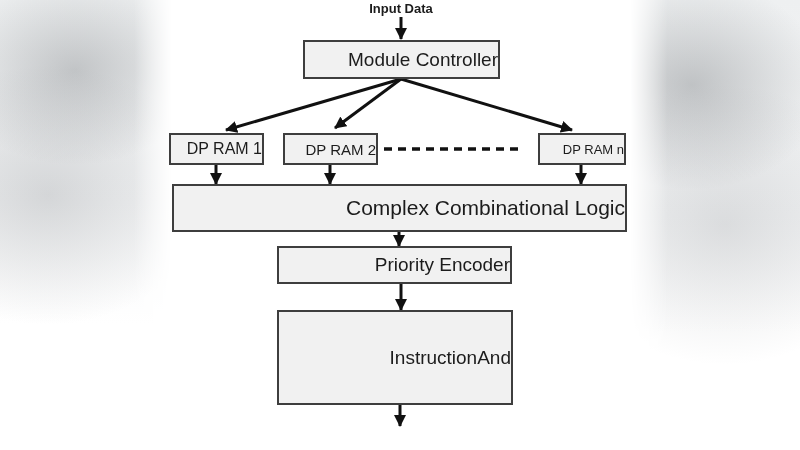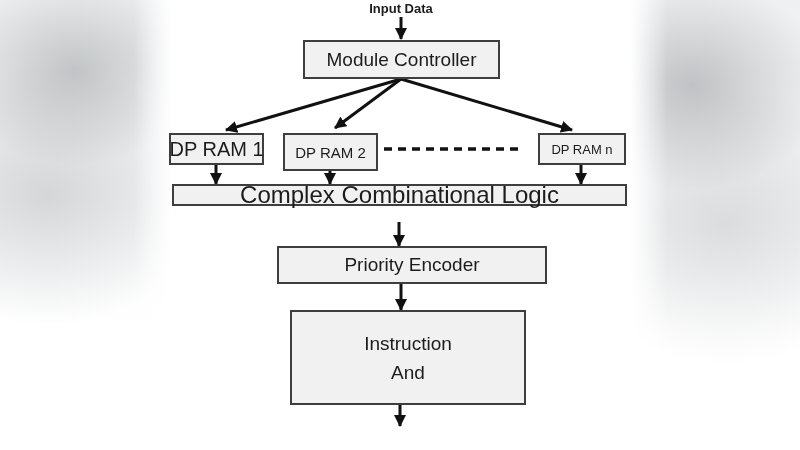--- a/index.html
+++ b/index.html
@@ -57,33 +57,33 @@
   .ah {
     fill: var(--arrow, #111111);
   }
   .node {
     position: absolute;
     box-sizing: border-box;
     background: var(--box-fill, #f1f1f1);
     border: 2px solid var(--box-border, #3e3e3e);
     display: flex;
     align-items: center;
-    justify-content: center;
+    justify-content: flex-end;
     text-align: center;
     color: var(--text, #1c1c1c);
     white-space: nowrap;
   }
   .node-mc   { left: 303px; top: 40px;  width: 197px; height: 39px; font-size: 19px; }
-  .node-dp1  { left: 169px; top: 133px; width: 95px;  height: 32px; font-size: 20px; }
-  .node-dp2  { left: 283px; top: 133px; width: 95px;  height: 38px; font-size: 15px; }
+  .node-dp1  { left: 169px; top: 133px; width: 95px;  height: 32px; font-size: 16px; }
+  .node-dp2  { left: 283px; top: 133px; width: 95px;  height: 32px; font-size: 15px; }
   .node-dpn  { left: 538px; top: 133px; width: 88px;  height: 32px; font-size: 13px; }
-  .node-ccl  { left: 172px; top: 184px; width: 455px; height: 22px; font-size: 24px; }
-  .node-pe   { left: 277px; top: 246px; width: 270px; height: 38px; font-size: 19px; }
-  .node-mem  { left: 290px; top: 310px; width: 236px; height: 95px; font-size: 19px;
-               flex-direction: column; line-height: 29px; }
+  .node-ccl  { left: 172px; top: 184px; width: 455px; height: 48px; font-size: 21px; }
+  .node-pe   { left: 277px; top: 246px; width: 235px; height: 38px; font-size: 19px; }
+  .node-mem  { left: 277px; top: 310px; width: 236px; height: 95px; font-size: 19px;
+               flex-direction: row; line-height: 29px; }
   .io-label {
     position: absolute;
     width: 140px;
     text-align: center;
     font-size: 13px;
     font-weight: 600;
     color: var(--text, #1c1c1c);
   }
   .io-label.in  { left: 331px; top: 1px; }
   .io-label.out { left: 328px; top: 429px; }

